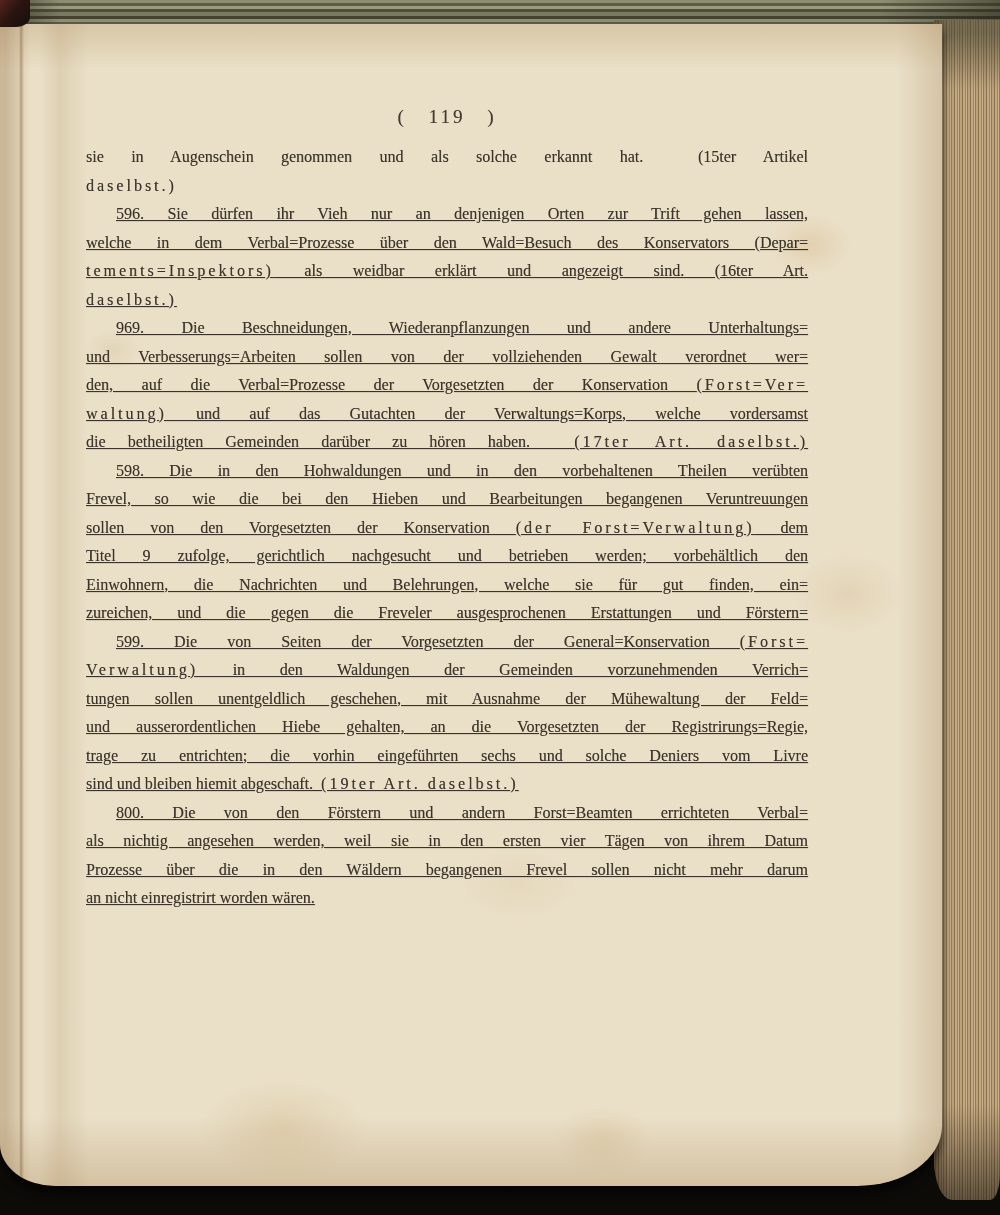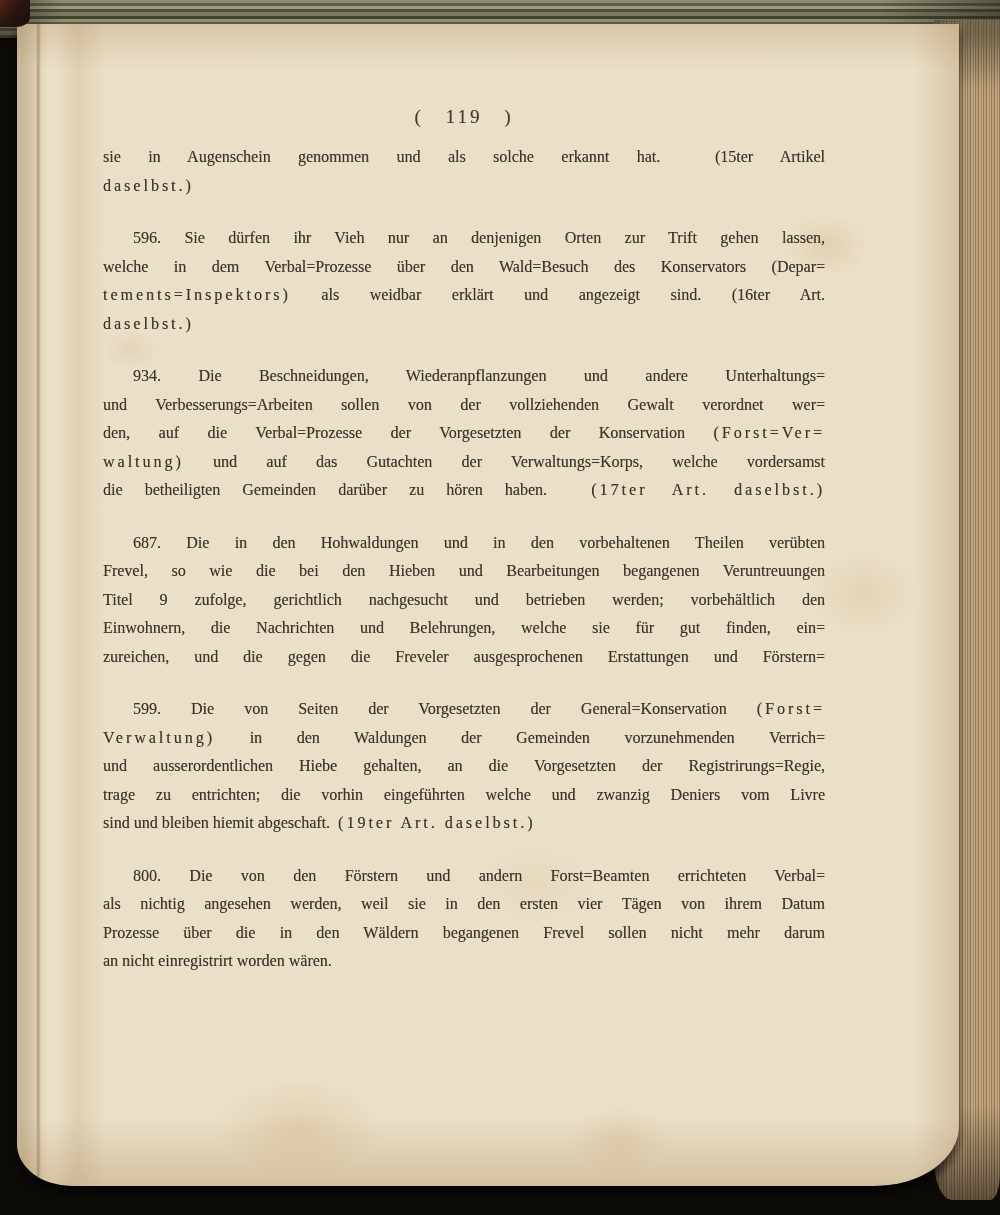--- a/index.html
+++ b/index.html
@@ -38,21 +38,21 @@
       linear-gradient(90deg, rgba(80,55,30,.35) 0 3px, rgba(0,0,0,0) 14px),
       repeating-linear-gradient(90deg,
         #c7ae8a 0 1px, #977c59 1px 2px, #bba175 2px 4px,
         #8a7150 4px 5px, #c3a983 5px 7px, #a18661 7px 8px);
     border-bottom-left-radius:18px 40px;
     border-bottom-right-radius:10px 26px;
   }
 
   
   .page{
-    position:absolute;left:17px;top:24px;width:942px;height:1162px;
+    position:absolute;left:0;top:24px;width:942px;height:1162px;
     background:
       radial-gradient(60px 45px at 86% 19%, rgba(198,150,88,.22), rgba(0,0,0,0) 70%),
       radial-gradient(80px 60px at 90% 49%, rgba(190,145,85,.16), rgba(0,0,0,0) 70%),
       radial-gradient(90px 55px at 55% 74%, rgba(190,150,90,.10), rgba(0,0,0,0) 70%),
       radial-gradient(120px 70px at 30% 95%, rgba(185,140,80,.20), rgba(0,0,0,0) 70%),
       radial-gradient(70px 50px at 64% 96%, rgba(185,140,80,.16), rgba(0,0,0,0) 70%),
       radial-gradient(40px 30px at 12% 28%, rgba(180,140,85,.14), rgba(0,0,0,0) 70%),
       linear-gradient(180deg, rgba(168,132,84,.28) 0, rgba(0,0,0,0) 46px),
       linear-gradient(0deg, rgba(160,122,72,.30) 0, rgba(0,0,0,0) 70px),
       linear-gradient(270deg, rgba(150,112,66,.25) 0, rgba(0,0,0,0) 45px),
@@ -81,21 +81,21 @@
   }
   .pagenum{
     text-align:center;
     font-size:19px;
     letter-spacing:3px;
     word-spacing:14px;
     margin-bottom:15px;
     color:#453c31;
   }
   .para{margin:0;}
-  .para + .para{margin-top:24px;}
+  .para + .para{margin-top:0;text-decoration:underline;}
   .line{
     line-height:28.5px;
     white-space:pre-wrap;
   }
   .line.just{
     text-align:justify;
     text-align-last:justify;
   }
   .line.ind{text-indent:30px;}
   .sp{letter-spacing:3px;}
@@ -115,38 +115,40 @@
             <div class="line just"><span>sie in Augenschein genommen und als solche erkannt hat.  (15ter Artikel</span></div>
             <div class="line"><span class="sp">daselbst.)</span></div>
           </div>
           <div class="para">
             <div class="line just ind"><span>596. Sie dürfen ihr Vieh nur an denjenigen Orten zur Trift gehen lassen,</span></div>
             <div class="line just"><span>welche in dem Verbal=Prozesse über den Wald=Besuch des Konservators (Depar=</span></div>
             <div class="line just"><span class="sp">tements=Inspektors)</span><span> als weidbar erklärt und angezeigt sind. (16ter Art.</span></div>
             <div class="line"><span class="sp">daselbst.)</span></div>
           </div>
           <div class="para">
-            <div class="line just ind"><span>934. Die Beschneidungen, Wiederanpflanzungen und andere Unterhaltungs=</span></div>
+            <div class="line just ind"><span>969. Die Beschneidungen, Wiederanpflanzungen und andere Unterhaltungs=</span></div>
             <div class="line just"><span>und Verbesserungs=Arbeiten sollen von der vollziehenden Gewalt verordnet wer=</span></div>
             <div class="line just"><span>den, auf die Verbal=Prozesse der Vorgesetzten der Konservation </span><span class="sp">(Forst=Ver=</span></div>
             <div class="line just"><span class="sp">waltung)</span><span> und auf das Gutachten der Verwaltungs=Korps, welche vordersamst</span></div>
             <div class="line just"><span>die betheiligten Gemeinden darüber zu hören haben.  </span><span class="sp">(17ter Art. daselbst.)</span></div>
           </div>
           <div class="para">
-            <div class="line just ind"><span>687. Die in den Hohwaldungen und in den vorbehaltenen Theilen verübten</span></div>
+            <div class="line just ind"><span>598. Die in den Hohwaldungen und in den vorbehaltenen Theilen verübten</span></div>
             <div class="line just"><span>Frevel, so wie die bei den Hieben und Bearbeitungen begangenen Veruntreuungen</span></div>
+            <div class="line just"><span>sollen von den Vorgesetzten der Konservation </span><span class="sp">(der Forst=Verwaltung)</span><span> dem</span></div>
             <div class="line just"><span>Titel 9 zufolge, gerichtlich nachgesucht und betrieben werden; vorbehältlich den</span></div>
             <div class="line just"><span>Einwohnern, die Nachrichten und Belehrungen, welche sie für gut finden, ein=</span></div>
             <div class="line just"><span>zureichen, und die gegen die Freveler ausgesprochenen Erstattungen und Förstern=</span></div>
           </div>
           <div class="para">
             <div class="line just ind"><span>599. Die von Seiten der Vorgesetzten der General=Konservation </span><span class="sp">(Forst=</span></div>
             <div class="line just"><span class="sp">Verwaltung)</span><span> in den Waldungen der Gemeinden vorzunehmenden Verrich=</span></div>
+            <div class="line just"><span>tungen sollen unentgeldlich geschehen, mit Ausnahme der Mühewaltung der Feld=</span></div>
             <div class="line just"><span>und ausserordentlichen Hiebe gehalten, an die Vorgesetzten der Registrirungs=Regie,</span></div>
-            <div class="line just"><span>trage zu entrichten; die vorhin eingeführten welche und zwanzig Deniers vom Livre</span></div>
+            <div class="line just"><span>trage zu entrichten; die vorhin eingeführten sechs und solche Deniers vom Livre</span></div>
             <div class="line"><span>sind und bleiben hiemit abgeschaft.  </span><span class="sp">(19ter Art. daselbst.)</span></div>
           </div>
           <div class="para">
             <div class="line just ind"><span>800. Die von den Förstern und andern Forst=Beamten errichteten Verbal=</span></div>
             <div class="line just"><span>als nichtig angesehen werden, weil sie in den ersten vier Tägen von ihrem Datum</span></div>
             <div class="line just"><span>Prozesse über die in den Wäldern begangenen Frevel sollen nicht mehr darum</span></div>
             <div class="line"><span>an nicht einregistrirt worden wären.</span></div>
           </div>
         </div>
     </div>

